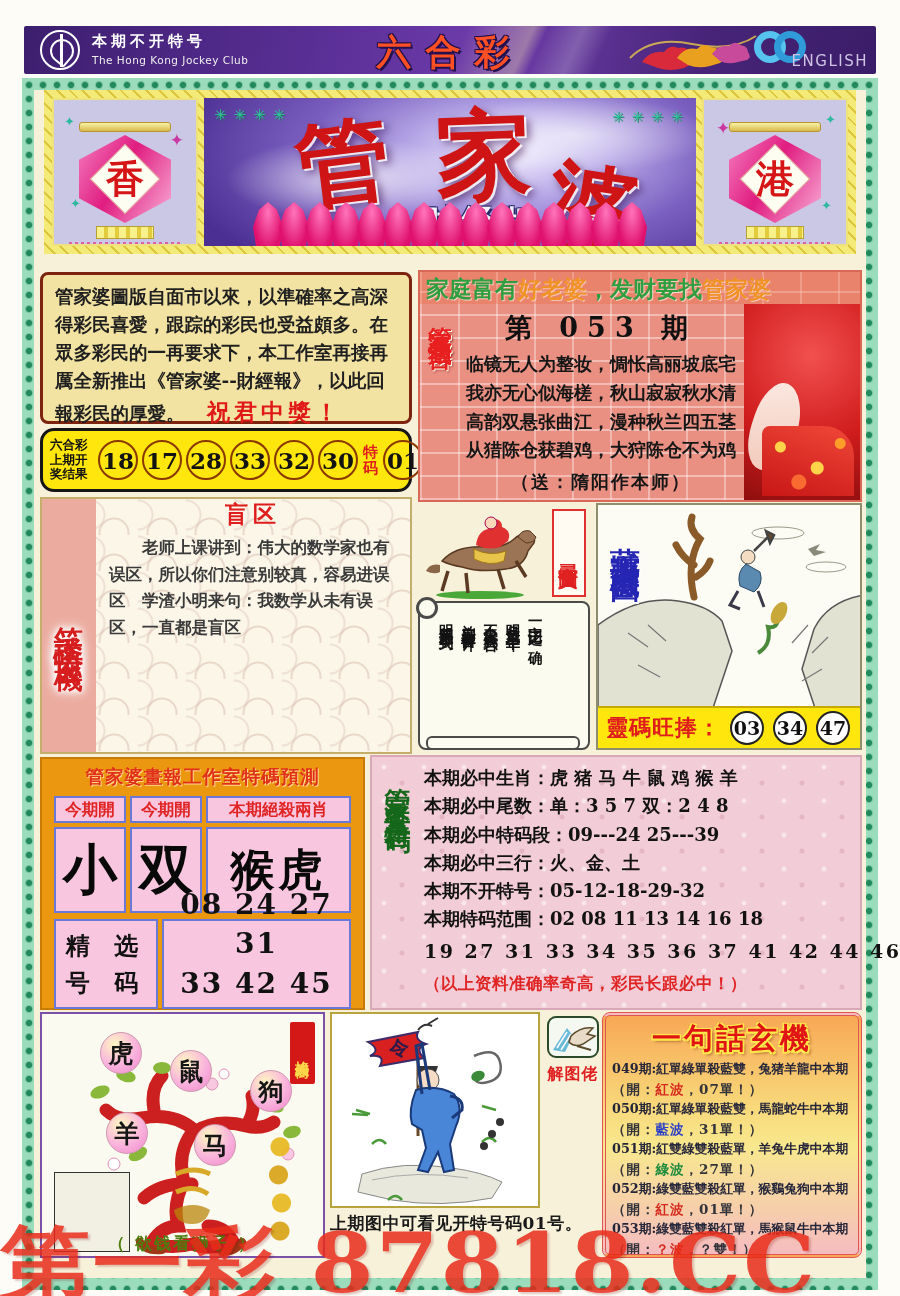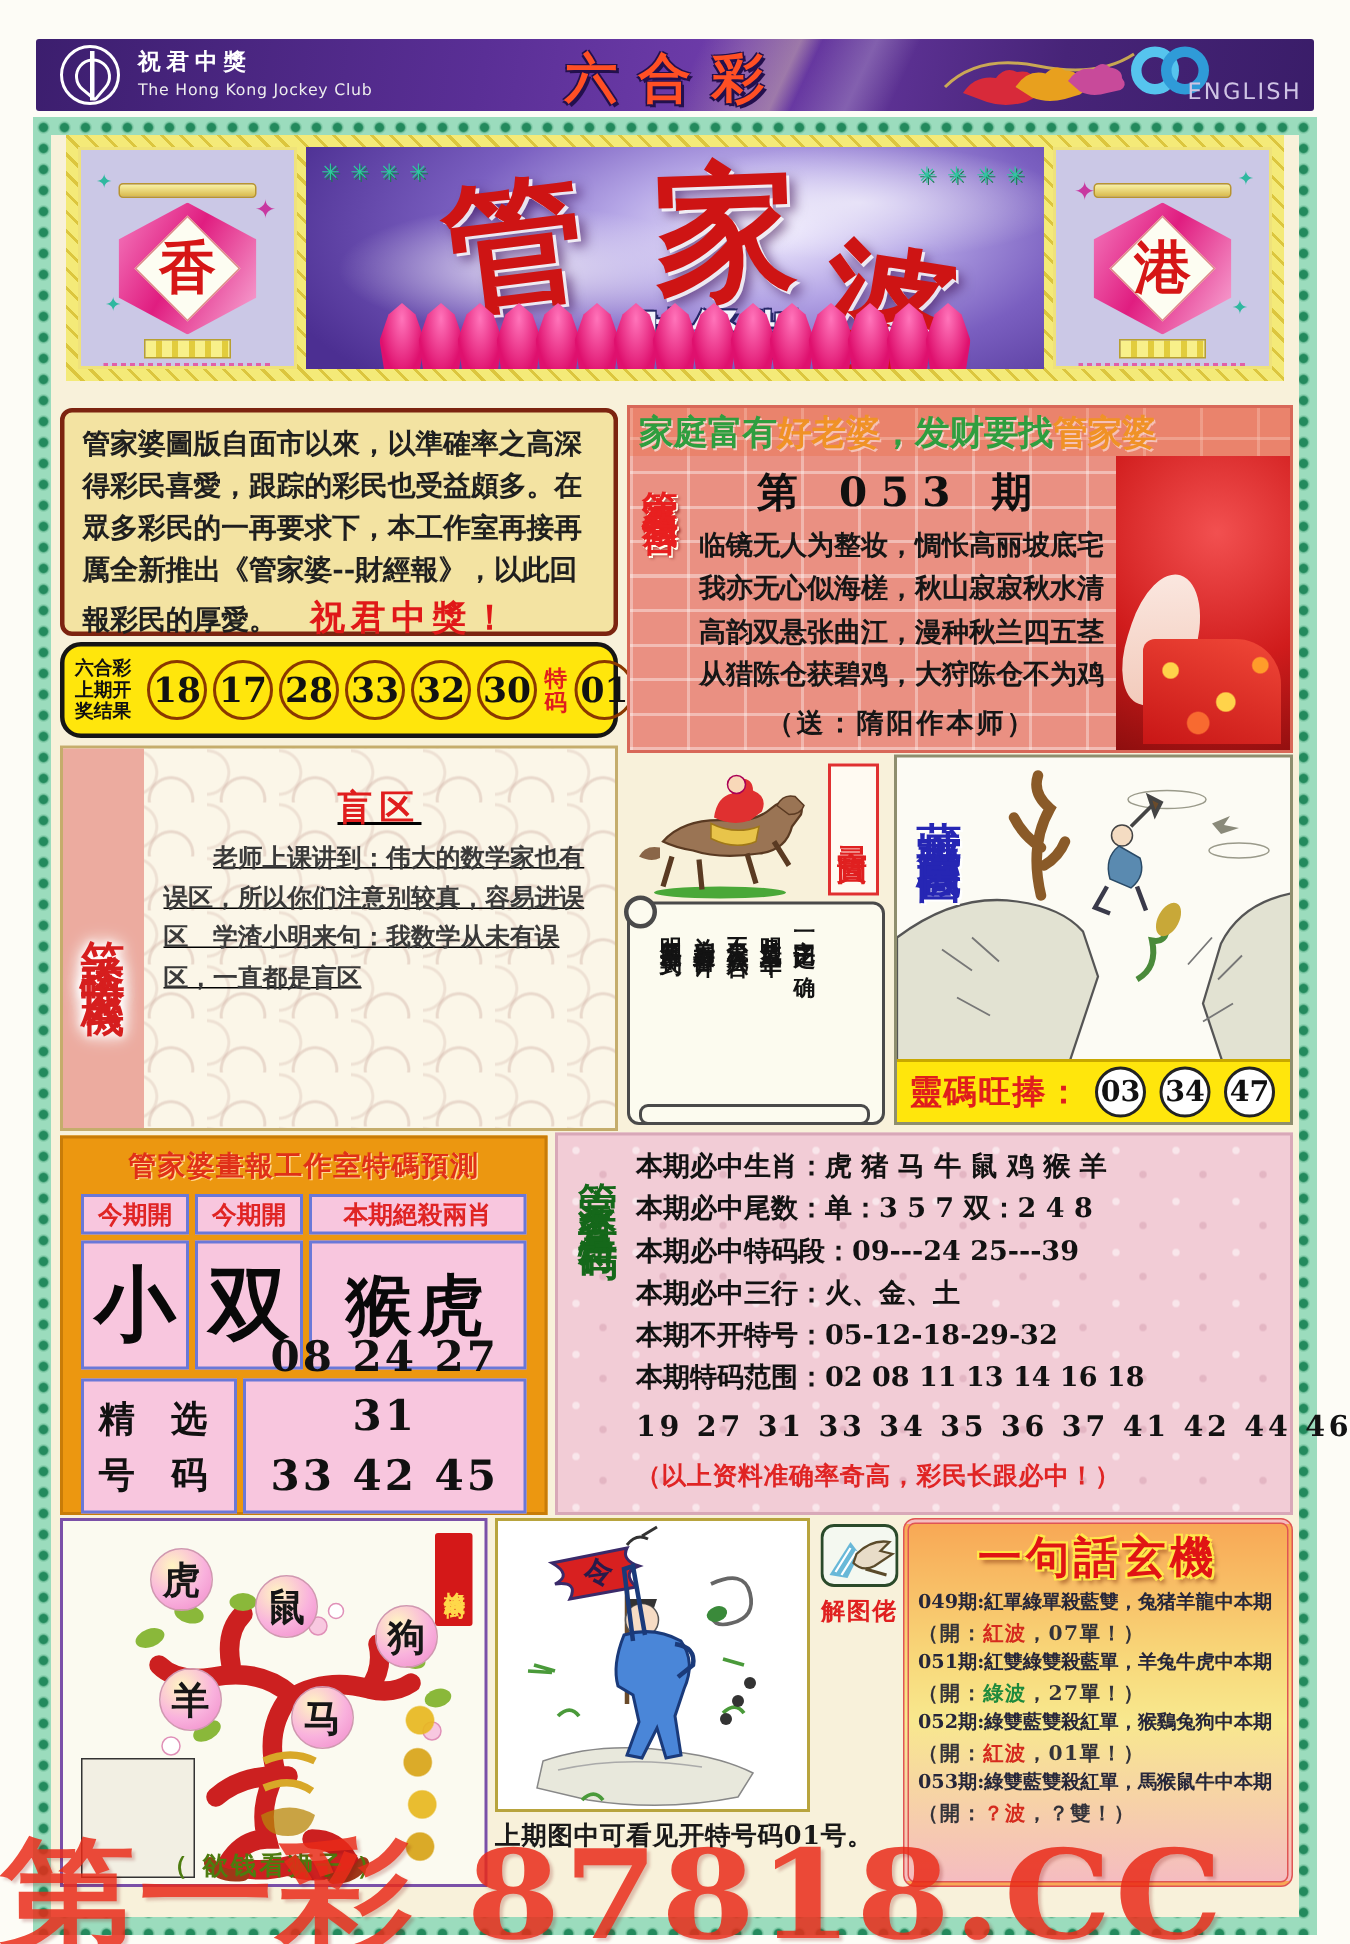--- a/index.html
+++ b/index.html
@@ -91,21 +91,21 @@
 
   
   #jokes{position:absolute;left:40px;top:497px;width:372px;height:257px;border:2px solid #c5ad6c;display:flex;
     background-color:#fbf6e8;
     background-image:radial-gradient(circle at 24px 34px,transparent 13px,rgba(185,140,130,.28) 14px 15px,transparent 16px),
                      radial-gradient(circle at 0px 16px,transparent 13px,rgba(185,140,130,.2) 14px 15px,transparent 16px);
     background-size:48px 36px;}
   .jk-side{width:54px;flex:none;background:#ecab9f;display:flex;align-items:center;justify-content:center;}
   .jk-side span{writing-mode:vertical-rl;font-family:var(--serif);font-size:29px;font-weight:900;color:#d61e1e;
     letter-spacing:9px;text-shadow:0 0 5px #fff,0 0 10px #fff,0 0 14px #fff;}
-  .jk-main{flex:1;padding:24px 13px;text-decoration:underline;}
+  .jk-main{flex:1;padding:0 13px;}
   .jk-title{text-align:center;color:#e01d1d;font-size:23px;font-weight:900;letter-spacing:5px;font-family:var(--serif);margin-bottom:5px;}
   .jk-body{font-family:var(--serif);font-size:16.5px;font-weight:700;line-height:1.62;color:#3a3a3a;text-indent:2em;}
 
   
   #issue{position:absolute;left:418px;top:270px;width:444px;height:232px;border:2px solid #d86858;overflow:hidden;
     background-color:#ea9082;
     background-image:repeating-linear-gradient(0deg,rgba(255,255,255,.4) 0 2px,transparent 2px 23px),
                      repeating-linear-gradient(90deg,rgba(255,255,255,.35) 0 2px,transparent 2px 38px);}
   .is-slogan{height:32px;line-height:33px;padding-left:6px;font-family:var(--serif);font-size:23px;font-weight:900;
     white-space:nowrap;background:rgba(235,110,70,.35);}
@@ -220,21 +220,21 @@
 <body>
 
 <div id="frame">
     <div class="inner"></div>
   </div>
 
 <div id="hdr">
   <div class="beam"></div>
   <div class="hdr-logo"></div>
   <div class="hdr-club">
-    <div class="cn">祝君中獎</div>
+    <div class="cn">本期不开特号</div>
     <div class="en">The Hong Kong Jockey Club</div>
   </div>
   <div class="hdr-title">六合彩</div>
   <svg class="hdr-horses" viewBox="0 0 138 44">
     <path d="M8 30 Q30 8 70 16 T134 8" stroke="#e8c84a" stroke-width="2" fill="none" opacity=".8"></path>
     <path d="M20 34 q8 -12 22 -10 q6 -8 14 -4 q10 -2 12 6 q8 4 2 10 l-8 4 q-14 4 -26 0 z" fill="#d82a3a"></path>
     <path d="M55 30 q8 -12 20 -9 q7 -7 13 -2 q9 0 10 7 q6 5 0 9 l-10 3 q-12 3 -22 -1 z" fill="#e8a01e"></path>
     <path d="M90 26 q7 -10 17 -8 q6 -6 11 -1 q8 1 8 7 q4 5 -1 8 l-9 2 q-10 3 -18 -1 z" fill="#c84a9a"></path>
   </svg>
   <div class="hdr-cc">
@@ -507,20 +507,24 @@
 
 <div id="flagcaption">上期图中可看见开特号码01号。</div>
 
 <div id="xuanji">
   <div class="xj-title">一句話玄機</div>
   <div class="xj-entry">
     <div class="xj-line">049期:紅單綠單殺藍雙，兔猪羊龍中本期</div>
     <div class="xj-res"><span>（開：</span><span style="color:#d52a1e">紅波</span><span>，07單！）</span></div>
   </div>
   <div class="xj-entry">
+    <div class="xj-line">050期:紅單綠單殺藍雙，馬龍蛇牛中本期</div>
+    <div class="xj-res"><span>（開：</span><span style="color:#2a3fc5">藍波</span><span>，31單！）</span></div>
+  </div>
+  <div class="xj-entry">
     <div class="xj-line">051期:紅雙綠雙殺藍單，羊兔牛虎中本期</div>
     <div class="xj-res"><span>（開：</span><span style="color:#1d8a3c">綠波</span><span>，27單！）</span></div>
   </div>
   <div class="xj-entry">
     <div class="xj-line">052期:綠雙藍雙殺紅單，猴鷄兔狗中本期</div>
     <div class="xj-res"><span>（開：</span><span style="color:#d52a1e">紅波</span><span>，01單！）</span></div>
   </div>
   <div class="xj-entry">
     <div class="xj-line">053期:綠雙藍雙殺紅單，馬猴鼠牛中本期</div>
     <div class="xj-res"><span>（開：</span><span style="color:#d52a1e">？波</span><span>，？雙！）</span></div>

